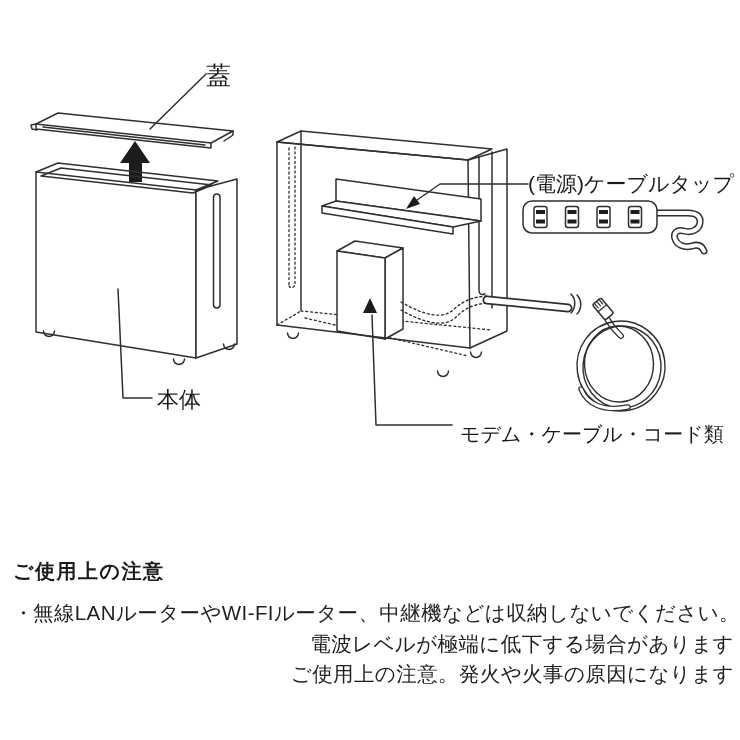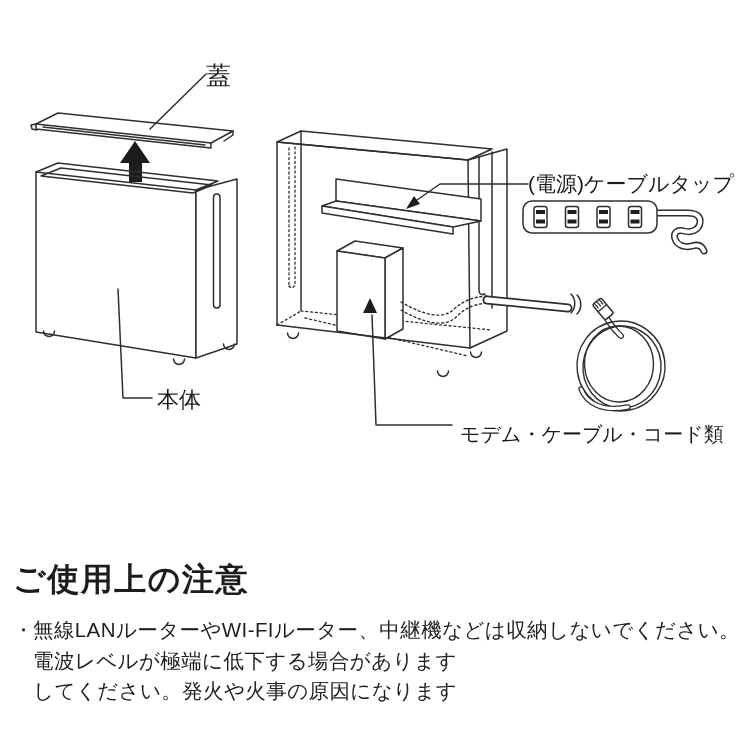--- a/index.html
+++ b/index.html
@@ -8,26 +8,26 @@
     font-family:"Liberation Sans","DejaVu Sans",sans-serif;
     color:#1a1a1a;overflow:hidden;
   }
   .diagram-wrap{width:740px;height:548px;}
   svg text{
     font-family:"Liberation Sans","DejaVu Sans",sans-serif;
     fill:#1a1a1a;
   }
   .notice{padding:4px 6px 0 13px;}
   .notice-heading{
-    font-size:32px;font-weight:600;letter-spacing:1.5px;
+    font-size:20px;font-weight:600;letter-spacing:1.5px;
     margin:6px 0 13px 0;color:#1c1c1c;
   }
   .notice-line{
     font-size:20.5px;line-height:30.5px;color:#1f1f1f;
-    letter-spacing:0.4px;white-space:nowrap;
+    letter-spacing:0.4px;white-space:nowrap;text-align:right;
   }
   .notice-line .marker{display:inline-block;width:20px;}
   .indent{padding-left:20px;}
 </style>
 </head>
 <body>
 
 <div class="diagram-wrap">
 <svg width="740" height="548" viewBox="0 0 740 548">
   <g stroke="#2f2f2f" stroke-width="1.5" fill="none" stroke-linecap="round" stroke-linejoin="round">
@@ -155,14 +155,14 @@
   <text x="460" y="441" font-size="20">モデム・ケーブル・コード類</text>
 </svg>
 </div>
 
 <div class="notice">
   <div class="notice-heading">ご使用上の注意</div>
 
   <div class="notice-line"><span class="marker">・</span><span>無線LANルーターやWI-FIルーター、中継機などは収納しないでください。</span></div>
   <div class="notice-line indent">電波レベルが極端に低下する場合があります</div>
 
-  <div class="notice-line indent">してください。発火や火事の原因になります</div>
+  <div class="notice-line indent">ご使用上の注意。発火や火事の原因になります</div>
 </div>
 
 </body></html>

